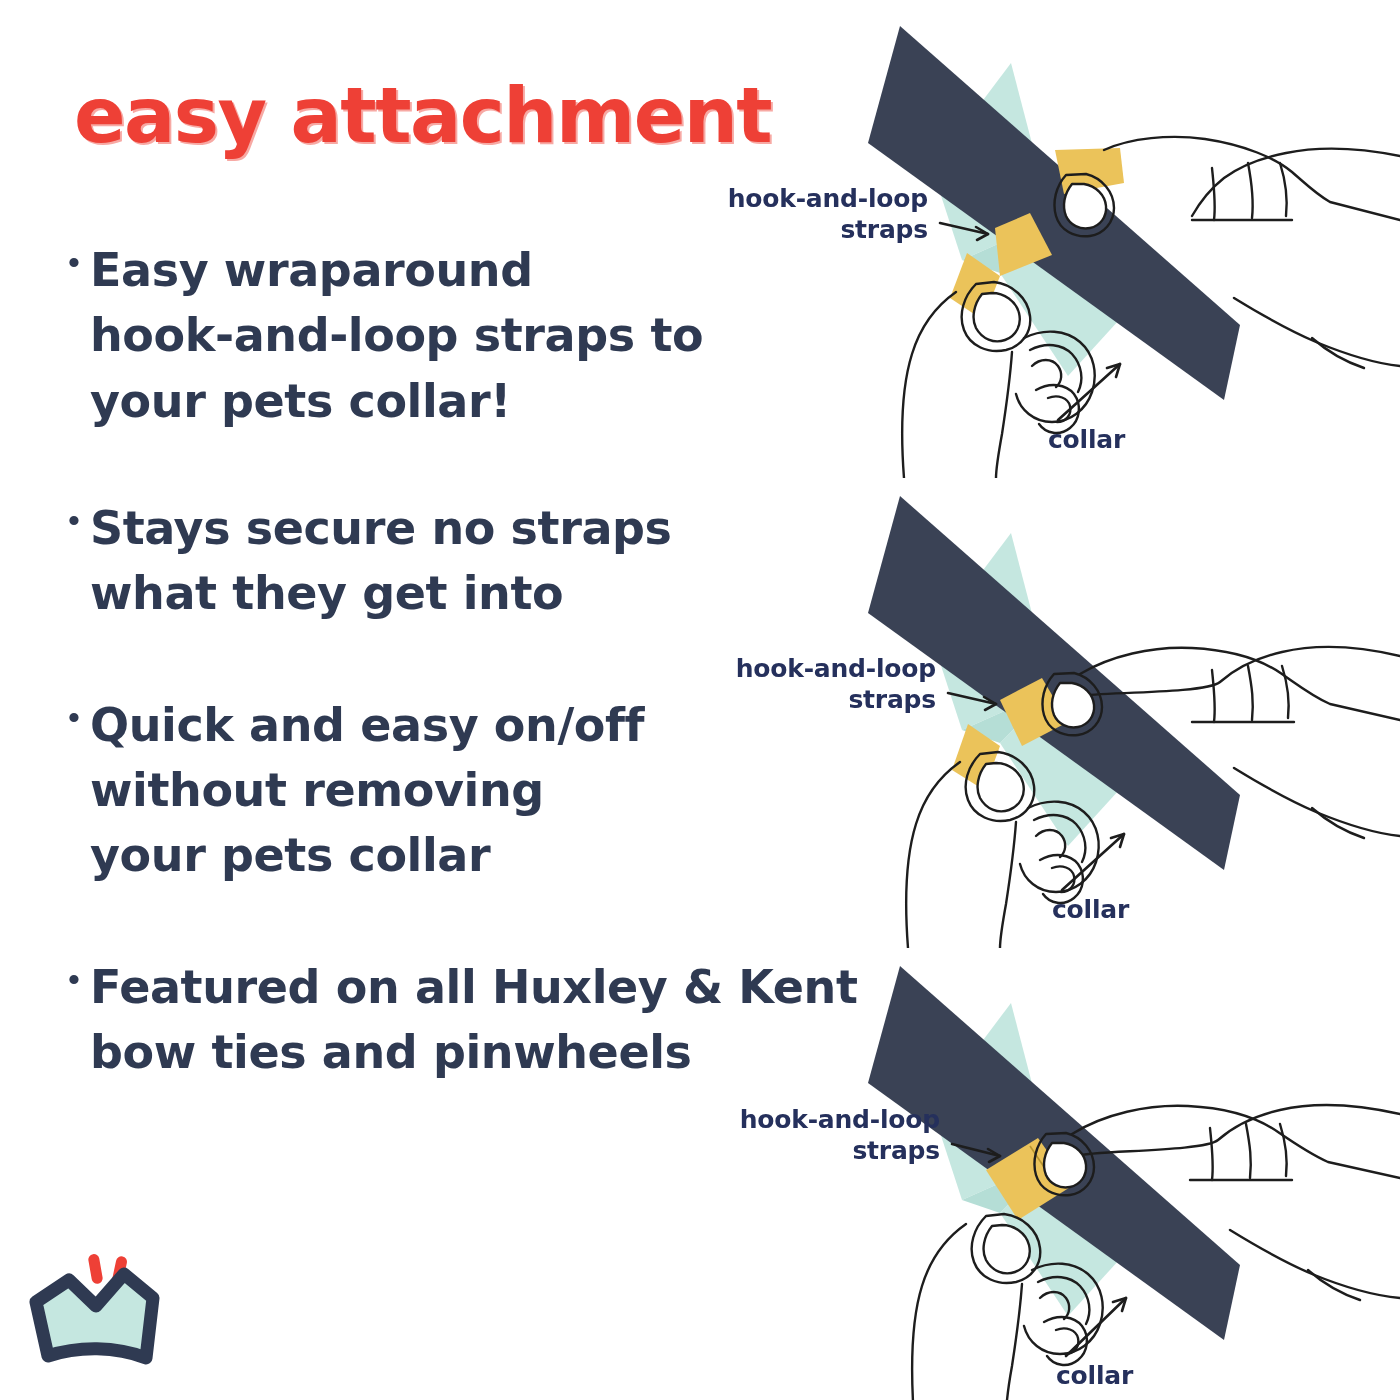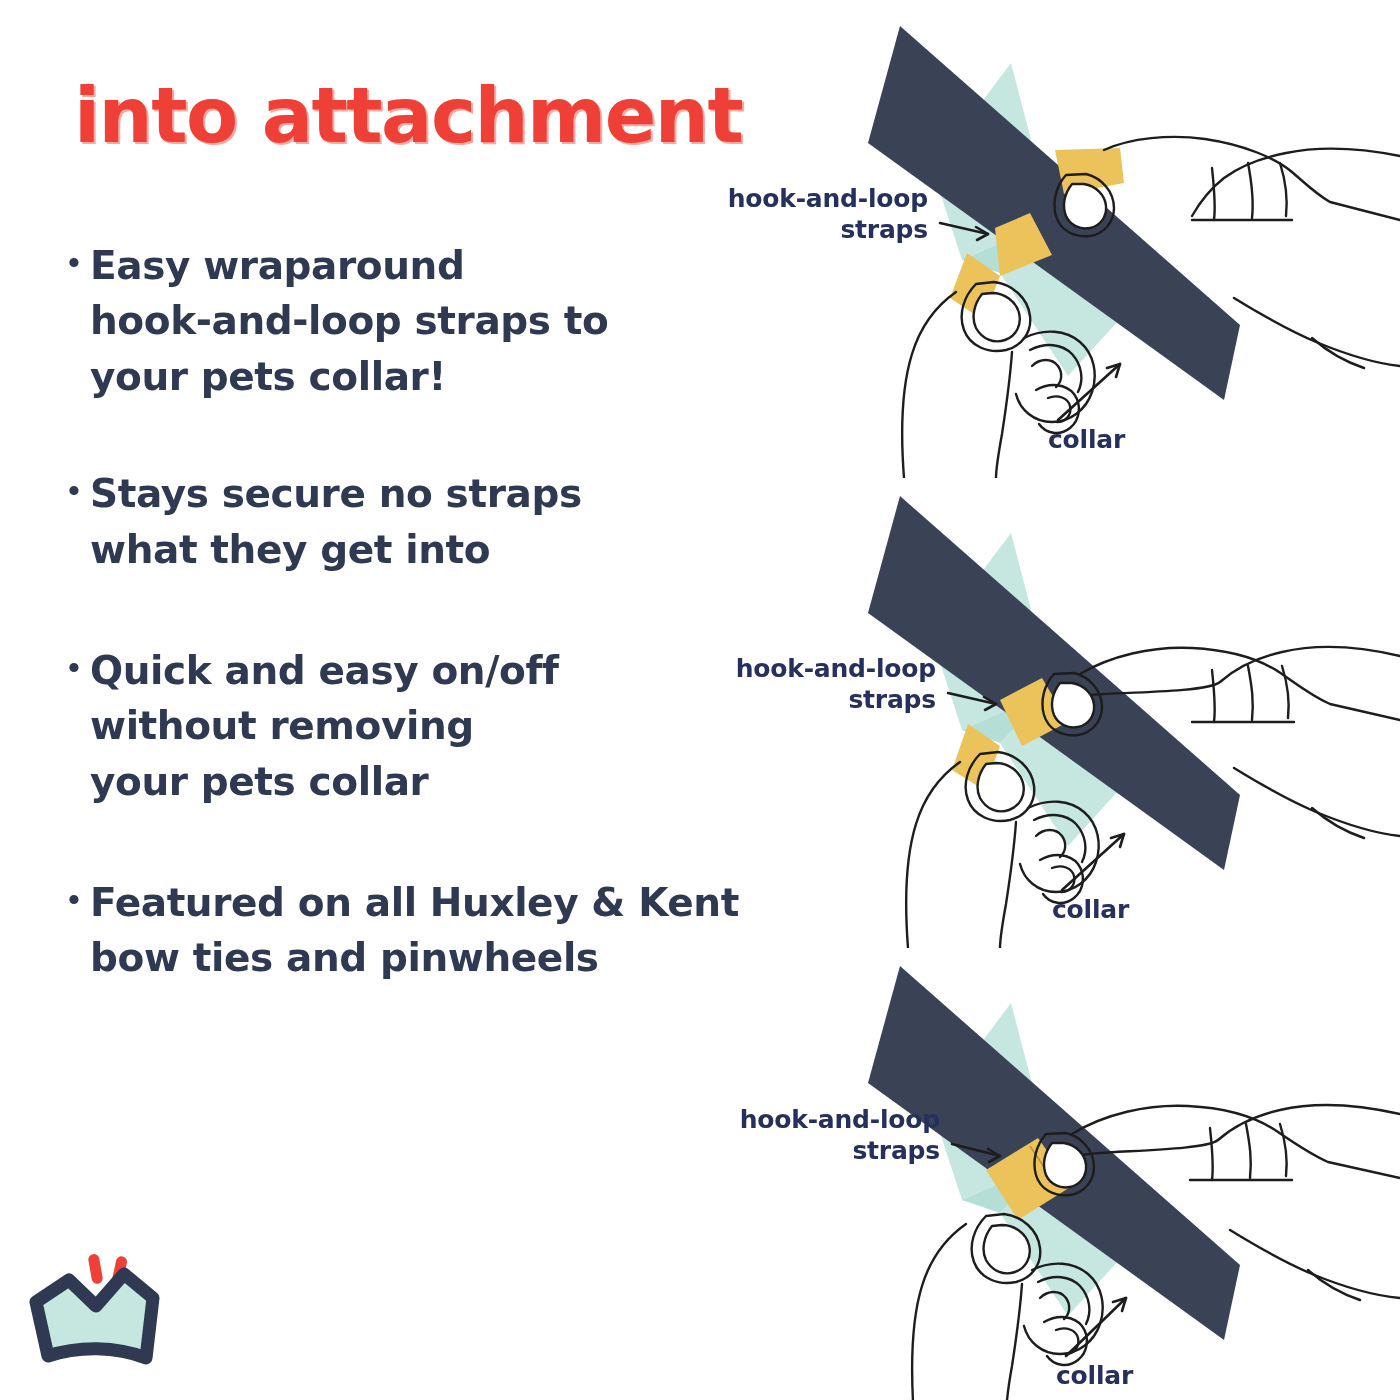--- a/index.html
+++ b/index.html
@@ -54,21 +54,21 @@
     flex: 0 0 auto;
     color: #2f3a52;
     font-size: 34px;
     line-height: 1.36;
     width: 22px;
     margin-top: 1px;
   }
   .bullet-text {
     flex: 1 1 auto;
     color: #2f3a52;
-    font-size: 39px;
+    font-size: 46px;
     font-weight: 600;
     line-height: 1.42;
     letter-spacing: -0.4px;
     white-space: pre-line;
     font-family: "DejaVu Sans", sans-serif;
   }
   .bullet.b1 { margin-bottom: 62px; }
   .bullet.b2 { margin-bottom: 66px; }
   .bullet.b3 { margin-bottom: 66px; }
 
@@ -99,21 +99,21 @@
     width: 170px;
     height: 132px;
   }
   #logo svg { display: block; width: 170px; height: 132px; }
 </style>
 </head>
 <body>
 
 <div id="page">
 
-  <div id="title">into attachment</div>
+  <div id="title">easy attachment</div>
 
   <div id="bullets">
 
     <div class="bullet b1">
       <span class="bullet-dot">•</span>
       <span class="bullet-text">Easy wraparound
 hook-and-loop straps to
 your pets collar!</span>
     </div>
 

